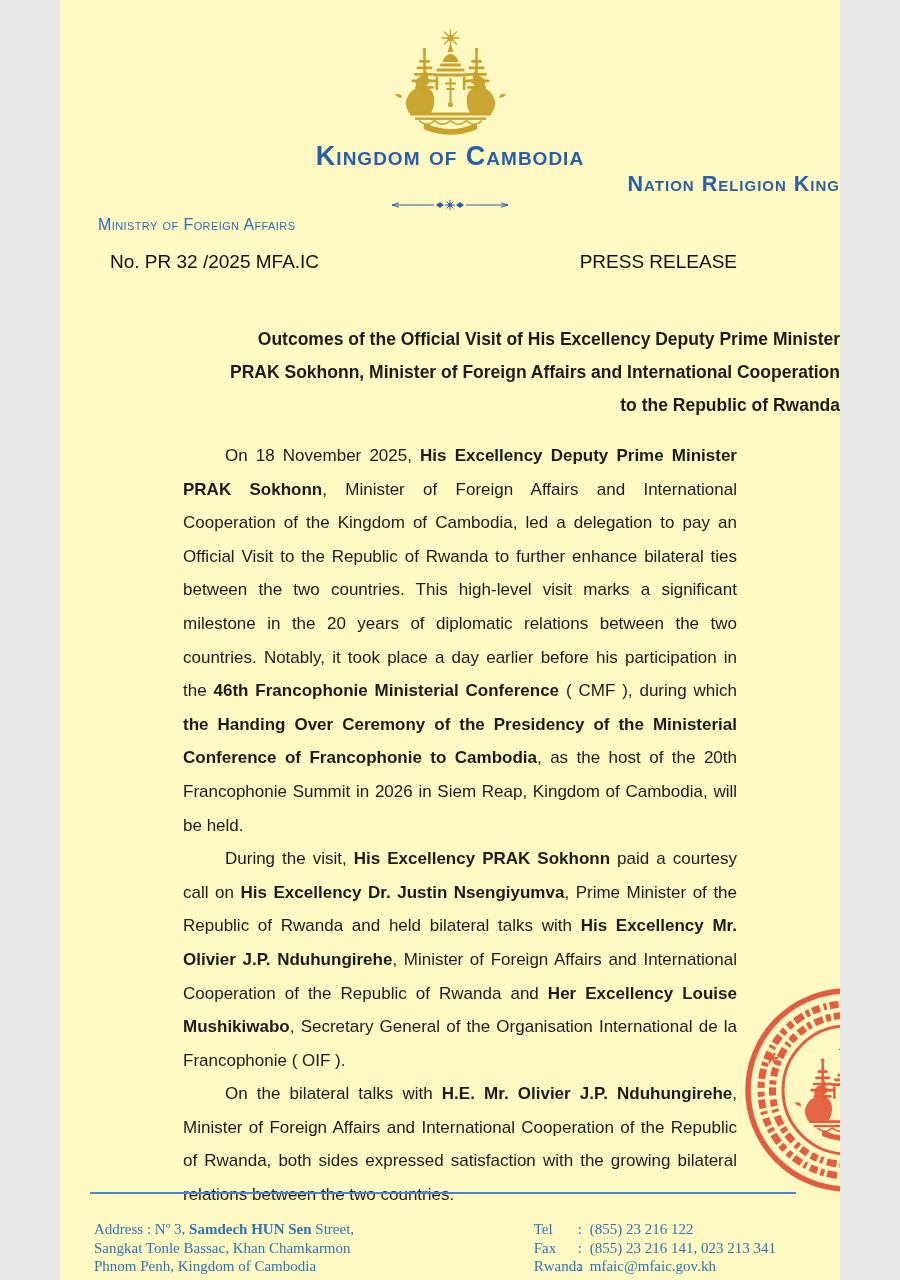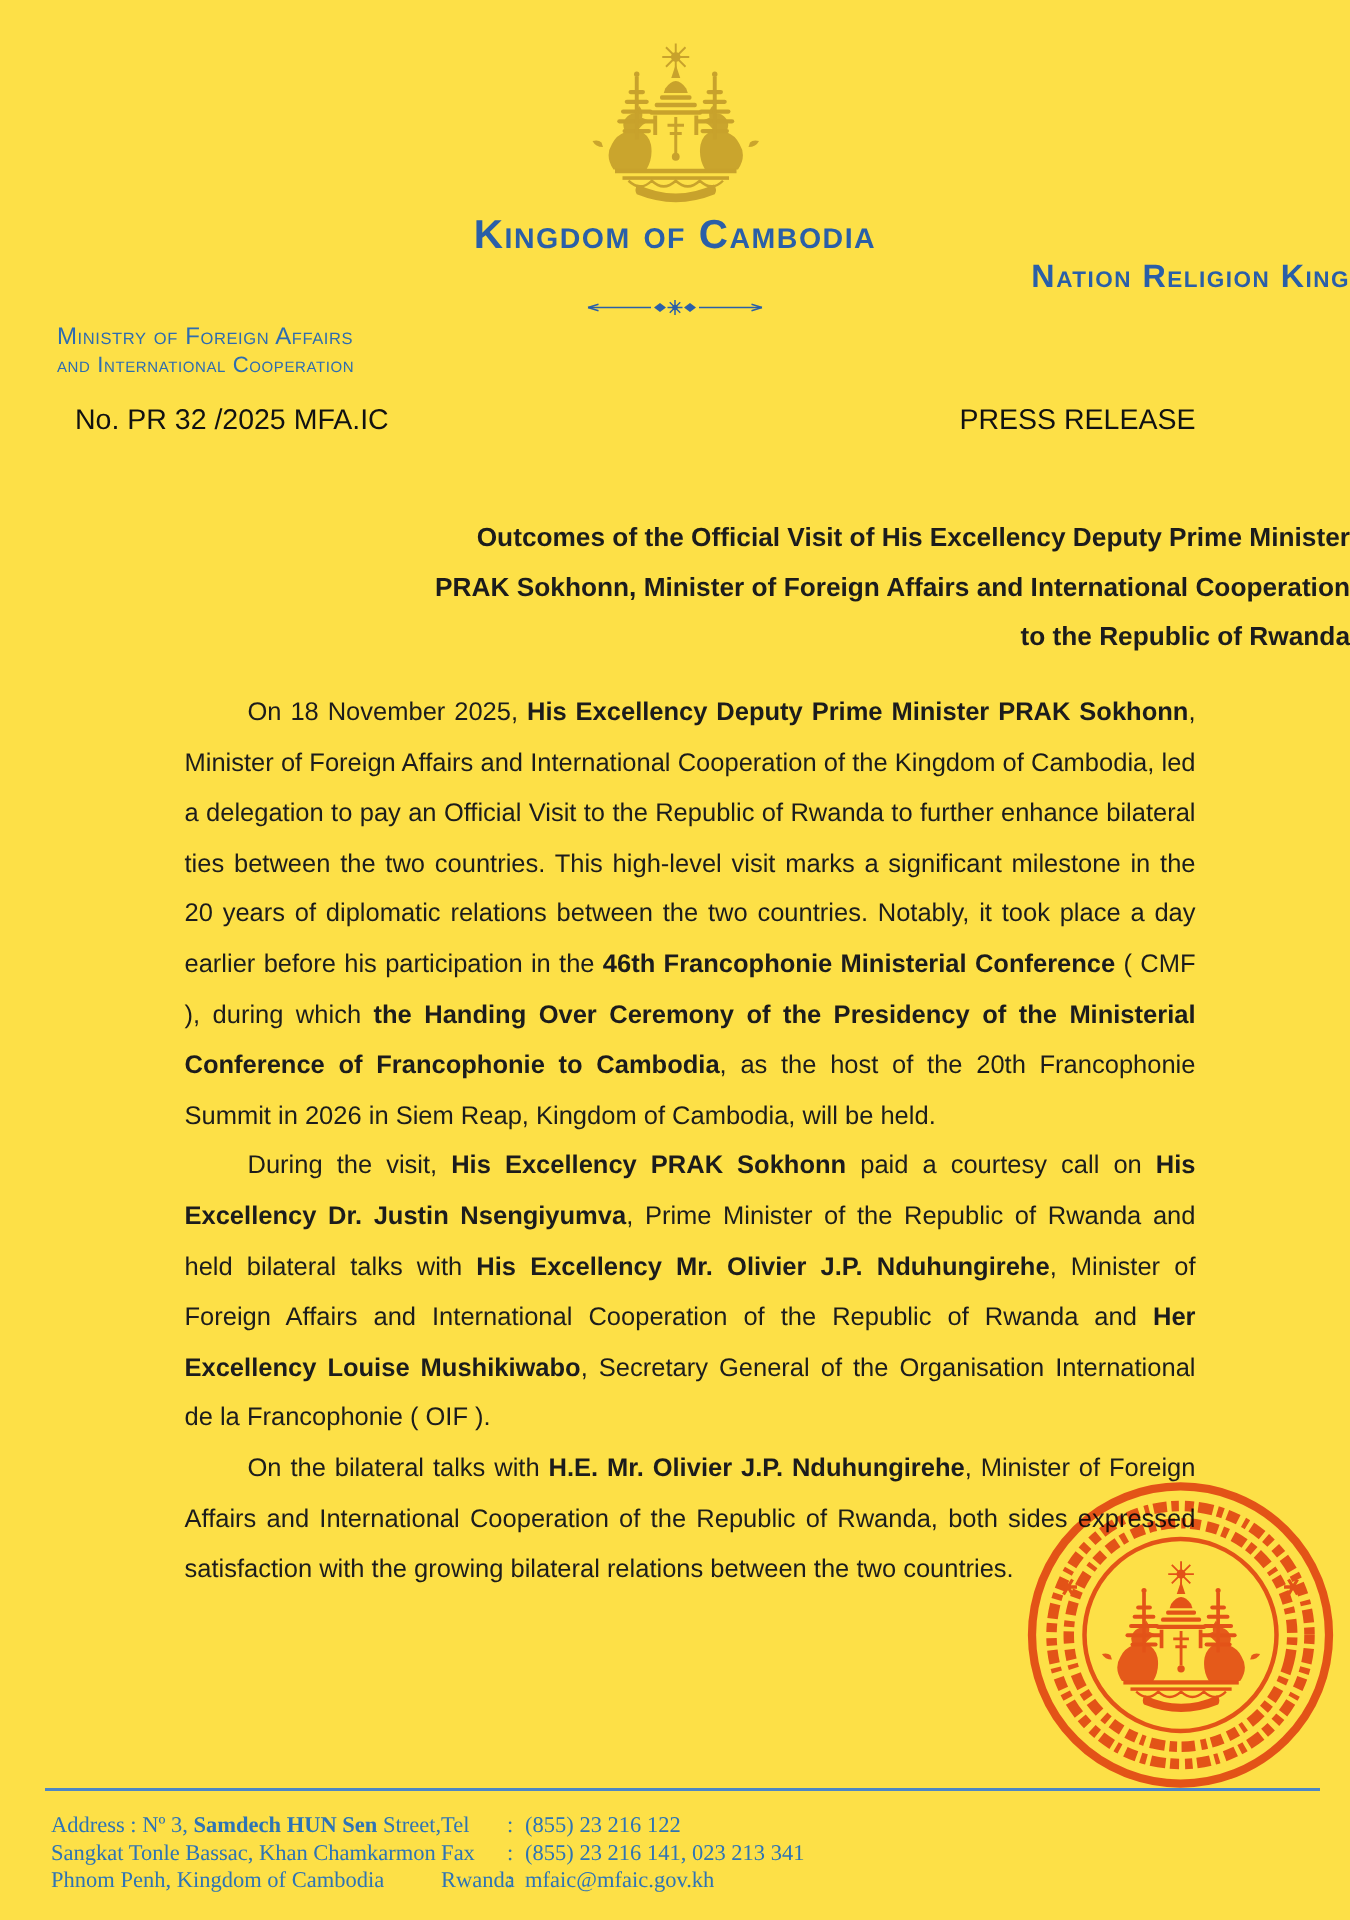--- a/index.html
+++ b/index.html
@@ -6,22 +6,22 @@
     --header_blue:#2a5fa8;
     --ministry_blue:#2e6cb0;
     --footer_blue:#2e74b5;
     --divider_blue:#4d87c4;
     --gold:#c8a22c;
     --stamp_red:#e03a2c;
     --text_black:#1c1c1c;
   }
   html,body{margin:0;padding:0;background:#e8e8e8;}
   .page{
-    position:relative;width:900px;height:1280px;margin:0 auto;
-    background:#fde047;overflow:hidden;
+    position:relative;width:780px;height:1280px;margin:0 auto;
+    background:#fef9c3;overflow:hidden;
     font-family:"Liberation Sans",sans-serif;color:var(--text_black);
     box-sizing:border-box;padding-top:26px;
   }
   .emblem{height:110px;display:flex;justify-content:center;align-items:flex-start;color:var(--gold);}
   .kingdom{
     margin-top:5px;text-align:center;color:var(--header_blue);
     font-variant:small-caps;font-weight:700;font-size:27px;line-height:30px;letter-spacing:1px;
   }
   .motto{
     text-align:right;color:var(--header_blue);
@@ -40,24 +40,24 @@
   }
   .title{margin-top:50px;text-align:right;font-weight:700;font-size:17.5px;line-height:33px;}
   .body-text{margin:17px 103px 0 123px;font-size:17px;line-height:33.6px;text-align:justify;}
   .para{margin:0;text-indent:42px;}
   .para .b{font-weight:700;}
   .stamp{
     position:absolute;left:682px;top:985px;width:210px;height:210px;
     color:var(--stamp_red);opacity:.82;mix-blend-mode:multiply;pointer-events:none;
   }
   .footer{
-    position:absolute;left:30px;right:20px;top:1192px;
+    position:absolute;left:30px;right:44px;top:1192px;
     border-top:2px solid var(--divider_blue);
-    display:flex;
-    padding-top:14px;
+    display:flex;justify-content:space-between;
+    padding-top:26px;
     font-family:"Liberation Serif",serif;color:var(--footer_blue);
     font-size:15px;line-height:18.5px;
   }
   .addr{margin-left:4px;}
   .addr .b{font-weight:700;}
   .contacts{margin-right:20px;}
   .crow{display:flex;}
   .clabel{display:inline-block;width:44px;}
   .colon{display:inline-block;width:12px;}
   .defs-holder{position:absolute;width:0;height:0;overflow:hidden;}
@@ -135,21 +135,20 @@
       <path d="M66,7 l4,-3 4,3 -4,3 z" fill="currentColor" stroke="none"></path>
       <g transform="translate(60,7)">
         <path d="M0,-5 V5 M-5,0 H5 M-3.5,-3.5 L3.5,3.5 M3.5,-3.5 L-3.5,3.5" stroke-width="1"></path>
         <circle r="1.8" fill="currentColor" stroke="none"></circle>
       </g>
     </svg>
   </div>
 
   <div class="ministry">
     <div class="min1">Ministry of Foreign Affairs</div>
-    <div class="min2">and International Cooperation</div>
   </div>
 
   <div class="ref-row">
     <span>No. PR 32 /2025 MFA.IC</span>
     <span>PRESS RELEASE</span>
   </div>
 
   <div class="title">
     <div>Outcomes of the Official Visit of His Excellency Deputy Prime Minister</div>
     <div>PRAK Sokhonn, Minister of Foreign Affairs and International Cooperation</div>

